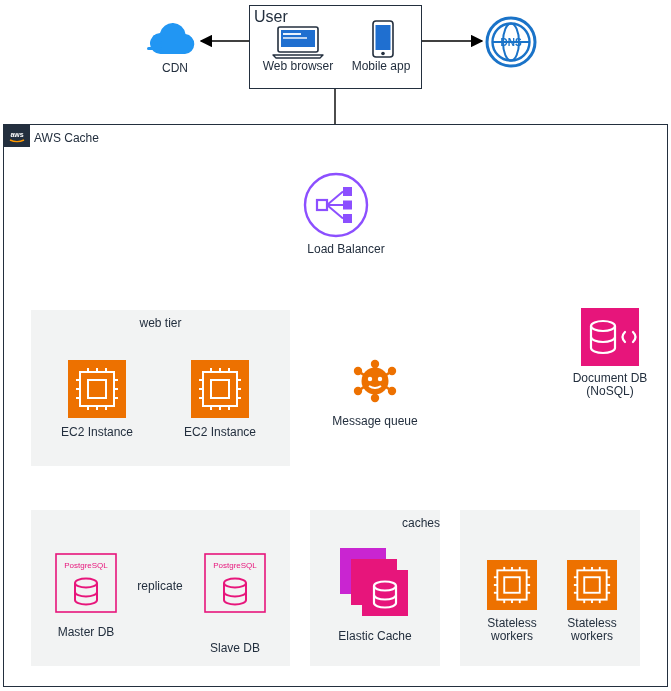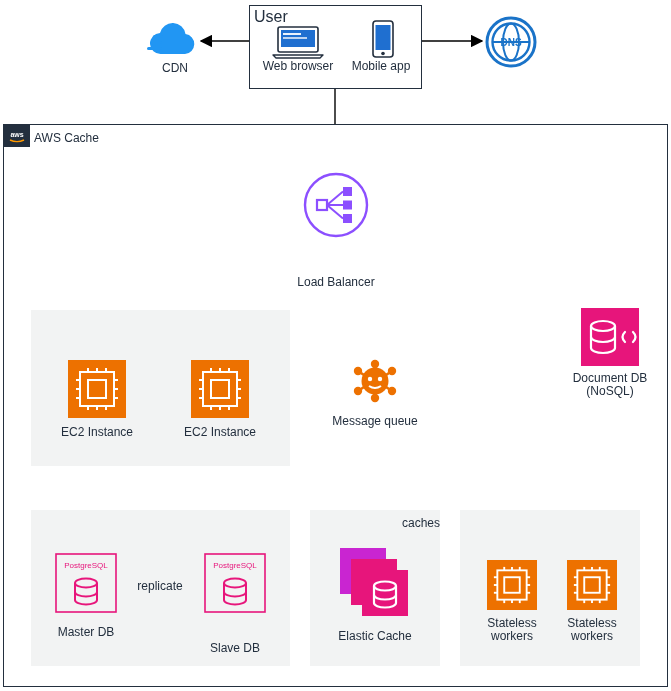--- a/index.html
+++ b/index.html
@@ -124,23 +124,24 @@
       <circle cx="33" cy="33" r="31" fill="#ffffff" stroke="#8c4fff" stroke-width="2.4"></circle>
       <rect x="14" y="28" width="10" height="10" fill="none" stroke="#8c4fff" stroke-width="2.2"></rect>
       <rect x="40" y="15" width="9" height="9" fill="#8c4fff"></rect>
       <rect x="40" y="28.5" width="9" height="9" fill="#8c4fff"></rect>
       <rect x="40" y="42" width="9" height="9" fill="#8c4fff"></rect>
       <path d="M24 33 L40 19.5" stroke="#8c4fff" stroke-width="2" fill="none"></path>
       <path d="M24 33 L40 33" stroke="#8c4fff" stroke-width="2" fill="none"></path>
       <path d="M24 33 L40 46.5" stroke="#8c4fff" stroke-width="2" fill="none"></path>
     </svg>
   </div>
-  <div class="lbl" style="left:283px;top:243px;width:106px;margin-top:33px;">Load Balancer</div>
+  <div class="lbl" style="left:293px;top:243px;width:106px;">Load Balancer</div>
 
   <div class="box group" style="left:31px;top:310px;width:259px;height:156px;"></div>
+  <div class="lbl" style="left:31px;top:317px;width:259px;">web tier</div>
 
   <div class="icon" style="left:68px;top:360px;">
     <svg width="58" height="58" viewBox="0 0 58 58">
       <rect x="0" y="0" width="58" height="58" fill="#ed7100"></rect>
       <rect x="12" y="12" width="34" height="34" fill="none" stroke="#ffffff" stroke-width="2"></rect>
       <rect x="20" y="20" width="18" height="18" fill="none" stroke="#ffffff" stroke-width="2"></rect>
       <g stroke="#ffffff" stroke-width="2">
         <line x1="20" y1="8" x2="20" y2="12"></line>
           <line x1="29" y1="8" x2="29" y2="12"></line>
           <line x1="38" y1="8" x2="38" y2="12"></line>

